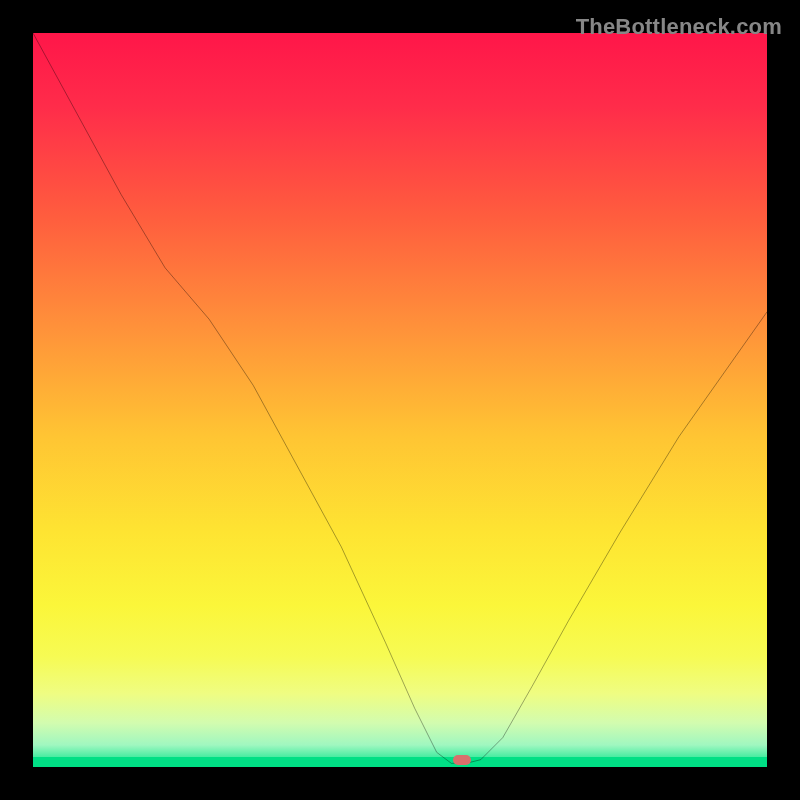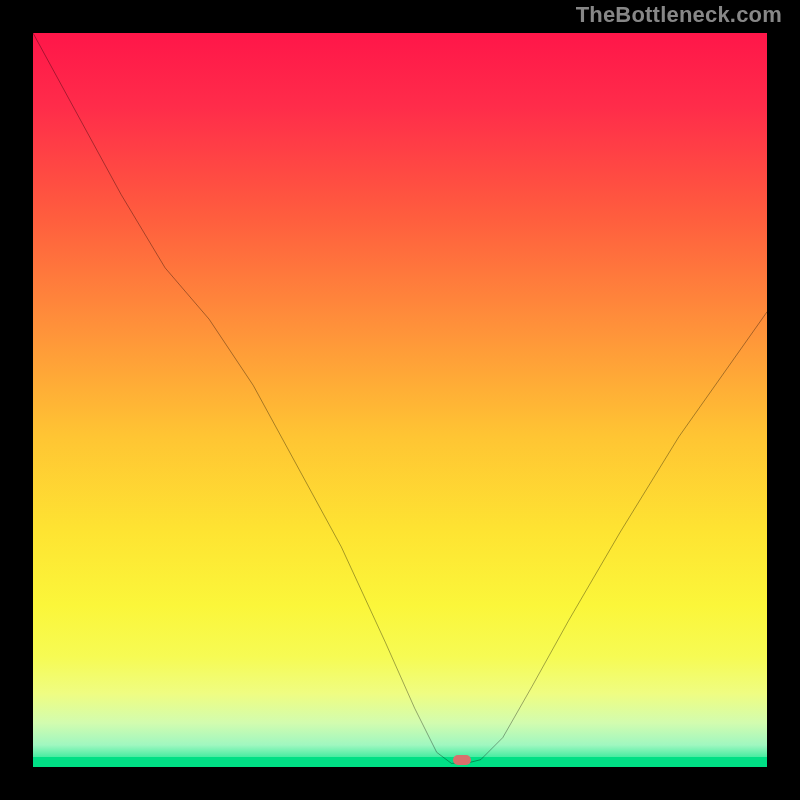--- a/index.html
+++ b/index.html
@@ -63,21 +63,21 @@
   .series-line {
     position: absolute;
     left: 0;
     top: 0;
     width: 100%;
     height: 100%;
     pointer-events: none;
   }
   .watermark {
     position: absolute;
-    top: 2px;
+    top: 14px;
     right: 18px;
     font-family: Arial, "Helvetica Neue", Helvetica, sans-serif;
     font-size: 22px;
     font-weight: 600;
     color: #878787;
     letter-spacing: 0.2px;
     user-select: none;
   }
 </style>
 </head>

